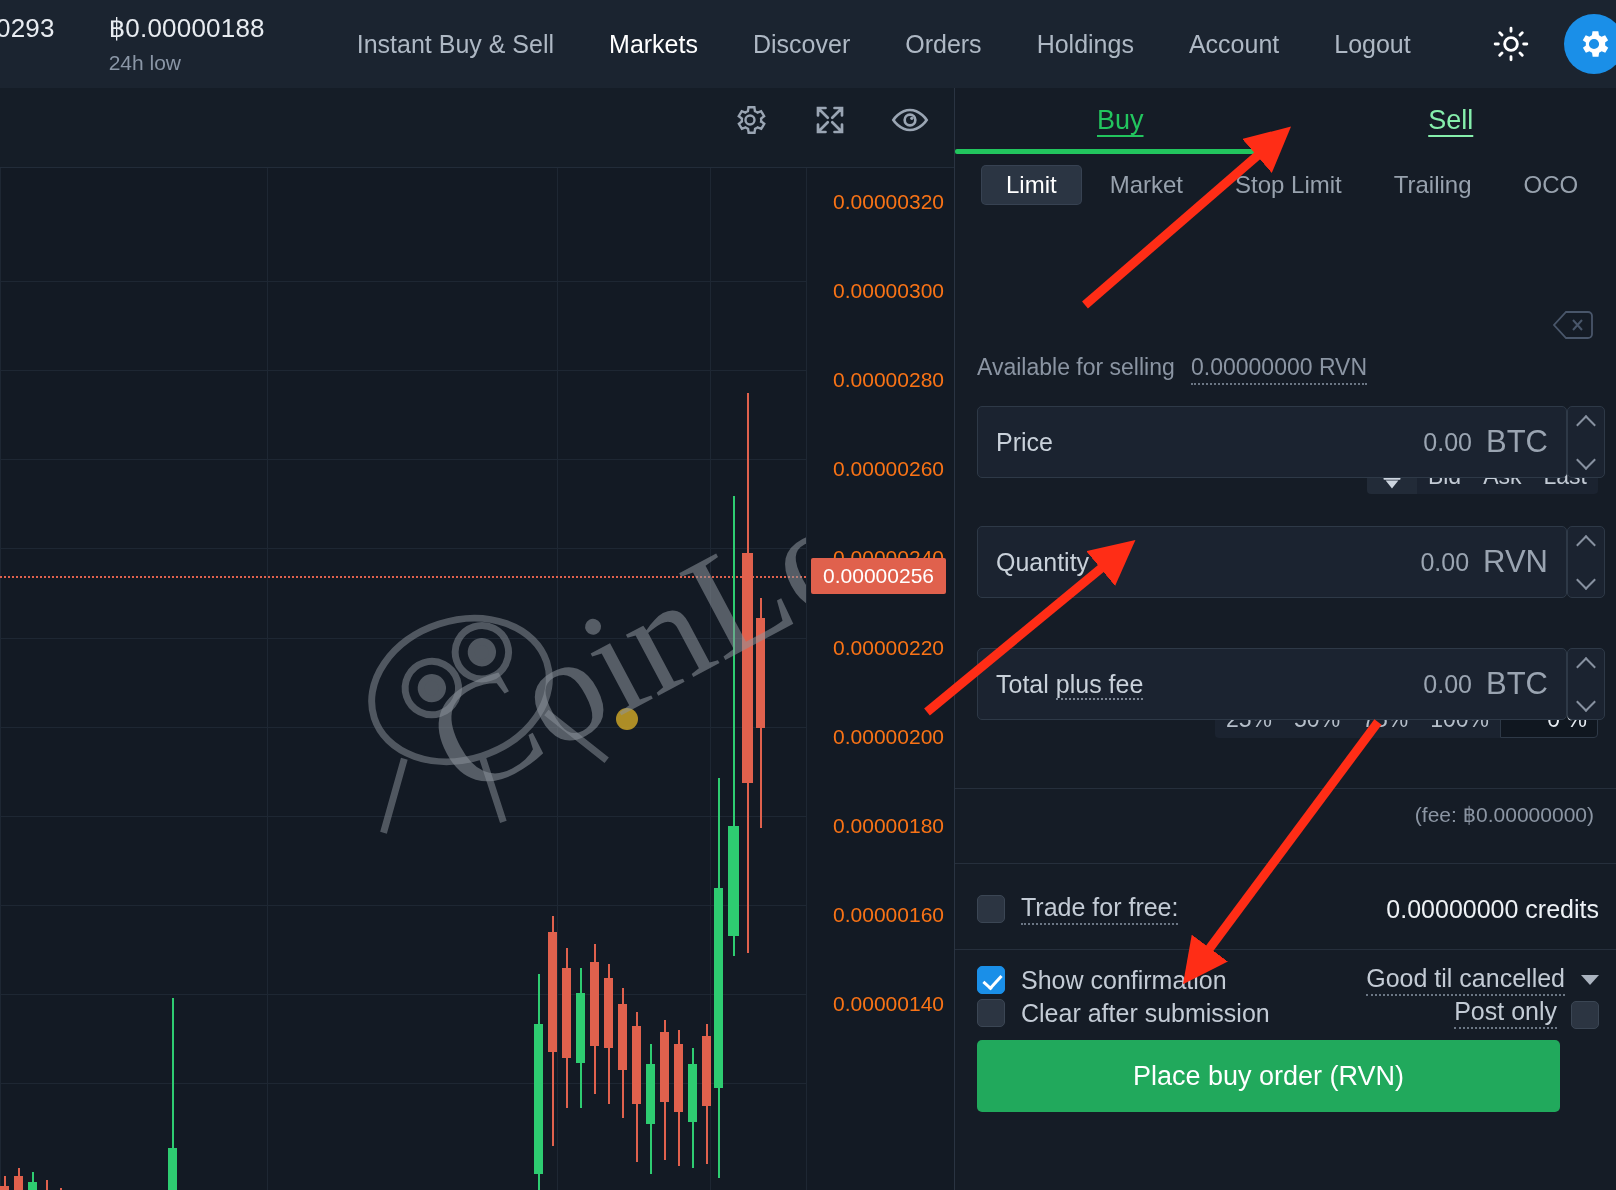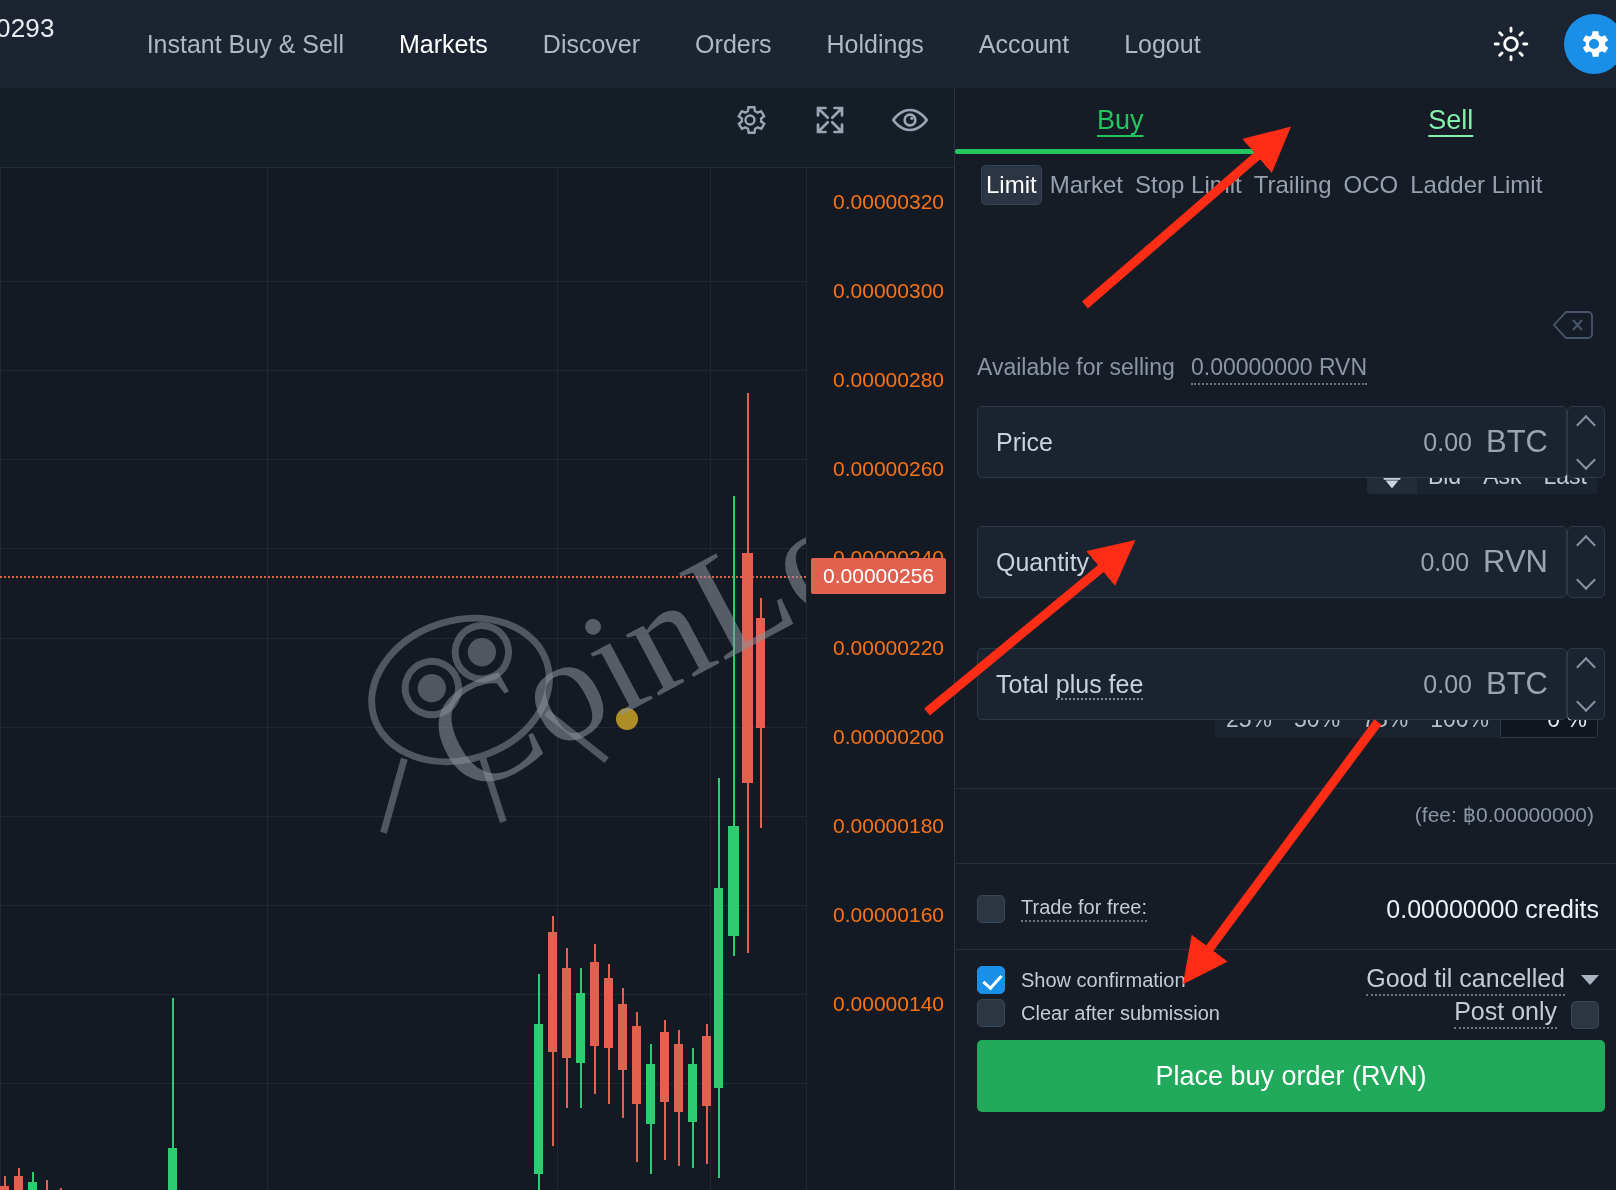--- a/index.html
+++ b/index.html
@@ -85,21 +85,21 @@
   
   .panel { position: absolute; left: 954px; top: 88px; width: 662px; height: 1102px; background: #151c26; border-left: 1px solid #2a3442; }
   .bs-tabs { display: flex; height: 64px; position: relative; }
   .bs-tab { flex: 1; display: flex; align-items: center; justify-content: center; font-size: 27px; cursor: pointer; }
   .bs-tab span { text-decoration: underline; text-underline-offset: 6px; }
   .bs-tab.buy { color: #22c55e; }
   .bs-tab.sell { color: #86efac; }
   .bs-underline { position: absolute; left: 0; top: 61px; width: 316px; height: 5px; background: #22c55e; border-radius: 2px; }
 
   .otypes { display: flex; align-items: center; height: 50px; margin: 8px 0 0 26px; gap: 4px; }
-  .otype { font-size: 24px; color: #97a1ad; padding: 5px 4px; border-radius: 5px; cursor: pointer; white-space: nowrap; }
+  .otype { font-size: 24px; color: #97a1ad; padding: 5px 24px; border-radius: 5px; cursor: pointer; white-space: nowrap; }
   .otype.active { color: #ffffff; background: #2b3543; border: 1px solid #44506180; }
 
   .clear-ic { position: absolute; right: 22px; top: 222px; cursor: pointer; }
 
   .avail { position: absolute; left: 22px; top: 258px; }
   .avail-row { display: flex; align-items: baseline; height: 36px; }
   .avail-lbl { width: 214px; font-size: 23px; color: #dfe4ea; }
   .avail-lbl.dim { color: #8b95a3; }
   .avail-val {
     font-size: 23px; color: #eef2f6; border-bottom: 2px dotted #6b7684; padding-bottom: 2px;
@@ -146,50 +146,54 @@
   .optrow { position: absolute; left: 0; width: 662px; display: flex; align-items: center; }
   .cbox {
     width: 28px; height: 28px; border-radius: 5px; background: #2c3542; border: 1px solid #3b4654;
     flex: 0 0 auto; cursor: pointer; position: relative;
   }
   .cbox.on { background: #1a8fe8; border-color: #1a8fe8; }
   .cbox.on::after {
     content: ""; position: absolute; left: 9px; top: 4px; width: 8px; height: 15px;
     border-right: 3px solid #fff; border-bottom: 3px solid #fff; transform: rotate(42deg);
   }
-  .opt-lbl { font-size: 20px; color: #c3cbd5; margin-left: 16px; }
+  .opt-lbl { font-size: 25px; color: #c3cbd5; margin-left: 16px; }
   .opt-lbl.dotted { border-bottom: 2px dotted #6b7684; padding-bottom: 1px; }
   .credits { margin-left: auto; font-size: 25px; color: #eef2f6; margin-right: 18px; white-space: nowrap; }
 
   .gtc { margin-left: auto; display: flex; align-items: center; margin-right: 18px; cursor: pointer; }
   .gtc-lbl { font-size: 25px; color: #c3cbd5; border-bottom: 2px dotted #6b7684; padding-bottom: 1px; }
   .gtc-caret { width: 0; height: 0; border-left: 9px solid transparent; border-right: 9px solid transparent; border-top: 10px solid #aab3bf; margin-left: 16px; }
 
   .postonly { margin-left: auto; display: flex; align-items: flex-end; margin-right: 18px; }
   .postonly-lbl { font-size: 25px; color: #c3cbd5; border-bottom: 2px dotted #6b7684; padding-bottom: 1px; margin-right: 14px; }
 
   .place-btn {
-    position: absolute; left: 22px; top: 952px; width: 628px; height: 72px;
+    position: absolute; left: 22px; top: 952px; width: 583px; height: 72px;
     background: #21a95c; border-radius: 5px; color: #fff; font-size: 27px;
     display: flex; align-items: center; justify-content: center; cursor: pointer;
   }
 
   
   .arrows { position: absolute; left: 0; top: 0; width: 1616px; height: 1190px; pointer-events: none; }
 </style>
 </head>
 <body>
 
 <div id="app">
 
   <div class="topnav">
     <div class="ticker-block">
       <div class="tick tick-1">
         <div class="tick-val">0000293</div>
         <div class="tick-lbl">igh</div>
+      </div>
+      <div class="tick tick-2">
+        <div class="tick-val">฿0.00000188</div>
+        <div class="tick-lbl">24h low</div>
       </div>
     </div>
 
     <div class="navlinks">
       <div class="navlink">Instant Buy &amp; Sell</div>
       <div class="navlink active">Markets</div>
       <div class="navlink">Discover</div>
       <div class="navlink">Orders</div>
       <div class="navlink">Holdings</div>
       <div class="navlink">Account</div>

